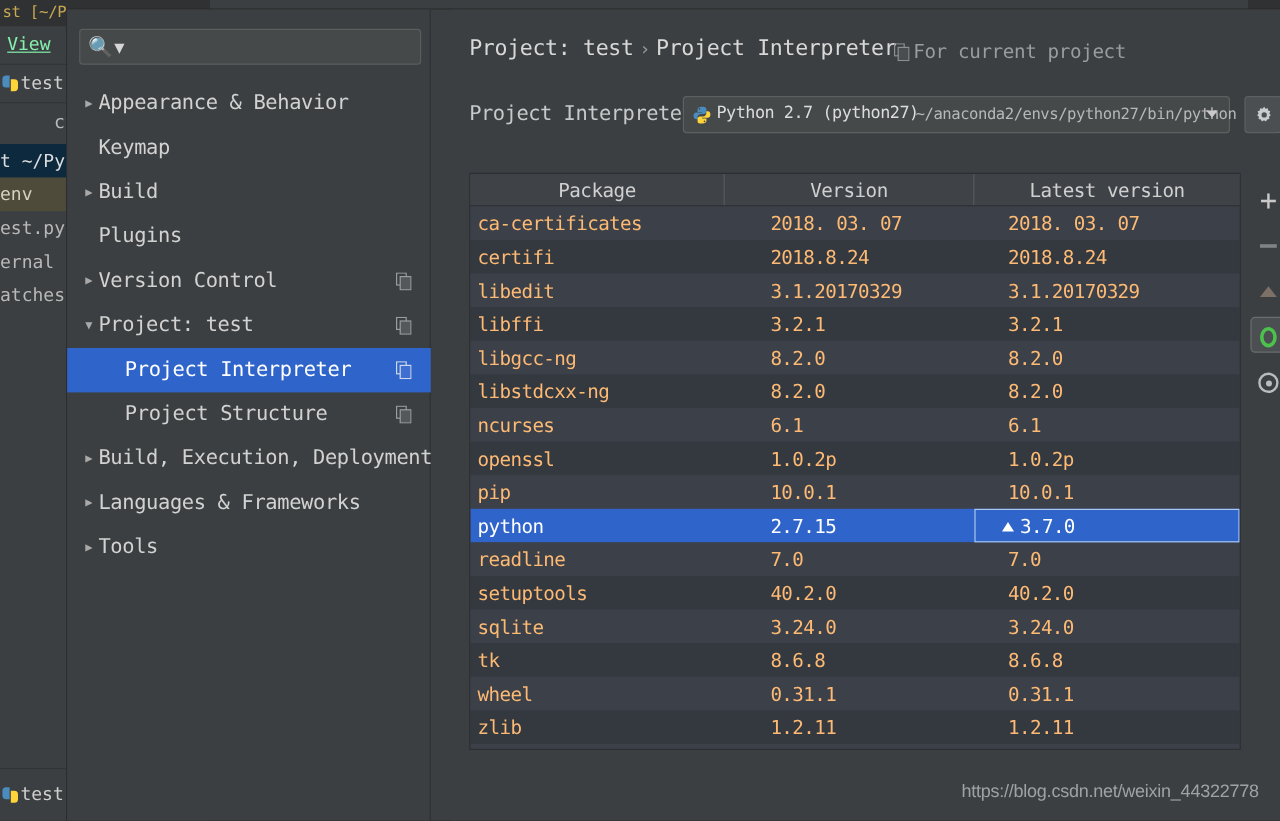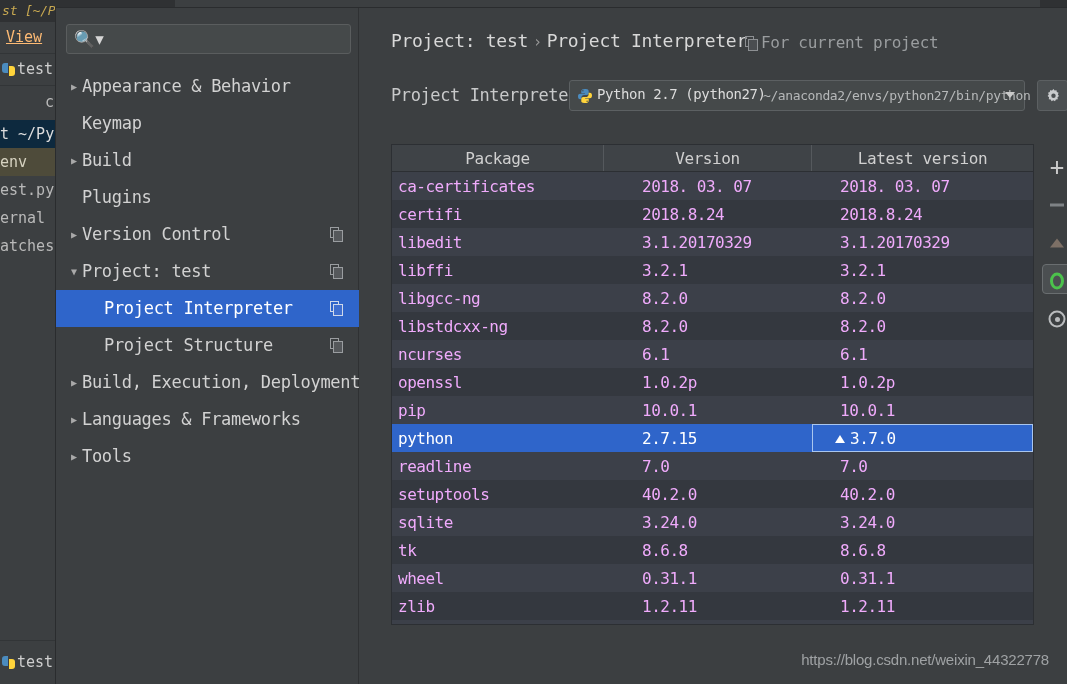--- a/index.html
+++ b/index.html
@@ -6,24 +6,24 @@
   html, body {
     width: 1067px; height: 684px;
     background: #2b2b2b;
     font-family: "DejaVu Sans Mono", "Liberation Mono", monospace;
     overflow: hidden;
   }
   .screen { position: relative; width: 1067px; height: 684px; background: #3c3f41; overflow: hidden; }
 
   
   .ide-bg { position: absolute; left: 0; top: 0; width: 175px; height: 684px; background: #3c3f41; }
-  .ide-titlebar { position: absolute; left: 0; top: 0; width: 175px; height: 22px; background: #2f3133; font-style: italic; }
+  .ide-titlebar { position: absolute; left: 0; top: 0; width: 175px; height: 22px; background: #2f3133; }
   .ide-titlebar .t { position: absolute; left: 2px; top: 3px; font-size: 13px; color: #c8a951; letter-spacing: -0.2px; white-space: nowrap; }
   .ide-menubar { position: absolute; left: 0; top: 22px; width: 175px; height: 32px; background: #3c3f41; border-bottom: 1px solid #323537; }
-  .ide-menubar .m { position: absolute; left: 6px; top: 6px; font-size: 15px; color: #fdba74; }
+  .ide-menubar .m { position: absolute; left: 6px; top: 6px; font-size: 15px; color: #86efac; }
   .ide-menubar .m u { text-decoration: underline; }
   .ide-tabrow { position: absolute; left: 0; top: 56px; width: 175px; height: 30px; background: #3c3f41; border-bottom: 1px solid #323537; }
   .ide-tab { position: absolute; left: 2px; top: 4px; font-size: 15px; color: #cfcfcf; white-space: nowrap; }
   .pyicon { display: inline-block; width: 13px; height: 13px; position: relative; vertical-align: -2px; margin-right: 2px; }
   .pyicon:before, .pyicon:after { content:""; position: absolute; width: 6px; height: 10px; }
   .pyicon:before { left: 0; top: 0; background: #4b8bbe; border-radius: 3px 0 0 3px; }
   .pyicon:after { right: 0; bottom: 0; background: #ffd43b; border-radius: 0 3px 3px 0; }
   .ide-toolrow { position: absolute; left: 0; top: 88px; width: 175px; height: 30px; background: #3c3f41; }
   .ide-toolrow .lbl { position: absolute; left: 0px; top: 5px; font-size: 15px; color: #bbb; white-space: nowrap; margin-left: 45px; }
   .ide-tree { position: absolute; left: 0; top: 120px; width: 175px; height: 200px; }
@@ -79,21 +79,21 @@
   .thead .th { font-size: 16px; color: #d0d0d0; text-align: center; line-height: 27px; letter-spacing: -0.4px; border-right: 1px solid #55595d; }
   .thead .th:last-child { border-right: none; }
   .c1 { width: 212px; flex: none; }
   .c2 { width: 208px; flex: none; }
   .c3 { flex: 1; }
   .tbody { height: 496px; overflow: hidden; }
   .trow { display: flex; height: 28px; align-items: center; }
   .trow.odd { background: #3c4049; }
   .trow.even { background: #34383f; }
   .trow.sel { background: #2f65ca; }
-  .trow .td { font-size: 16px; color: #f0abfc; letter-spacing: -0.5px; white-space: nowrap; overflow: hidden; }
+  .trow .td { font-size: 16px; color: #fdba74; letter-spacing: -0.5px; white-space: nowrap; overflow: hidden; }
   .trow.sel .td { color: #ffffff; }
   .trow .td.c1 { padding-left: 6px; }
   .trow .td.c2 { padding-left: 38px; }
   .trow .td.c3 { padding-left: 28px; }
   .trow.sel .td.c3 { box-sizing: border-box; height: 28px; line-height: 28px; border: 1px solid #a9c6ef; padding-left: 22px; }
   .uparrow { display: inline-block; width: 0; height: 0; border-left: 5px solid transparent; border-right: 5px solid transparent; border-bottom: 8px solid #ffffff; vertical-align: 1px; margin-right: 5px; }
 
   
   .sidebtns { position: absolute; left: 663px; top: 140px; width: 34px; }
   .sbtn { position: relative; width: 34px; height: 38px; }

